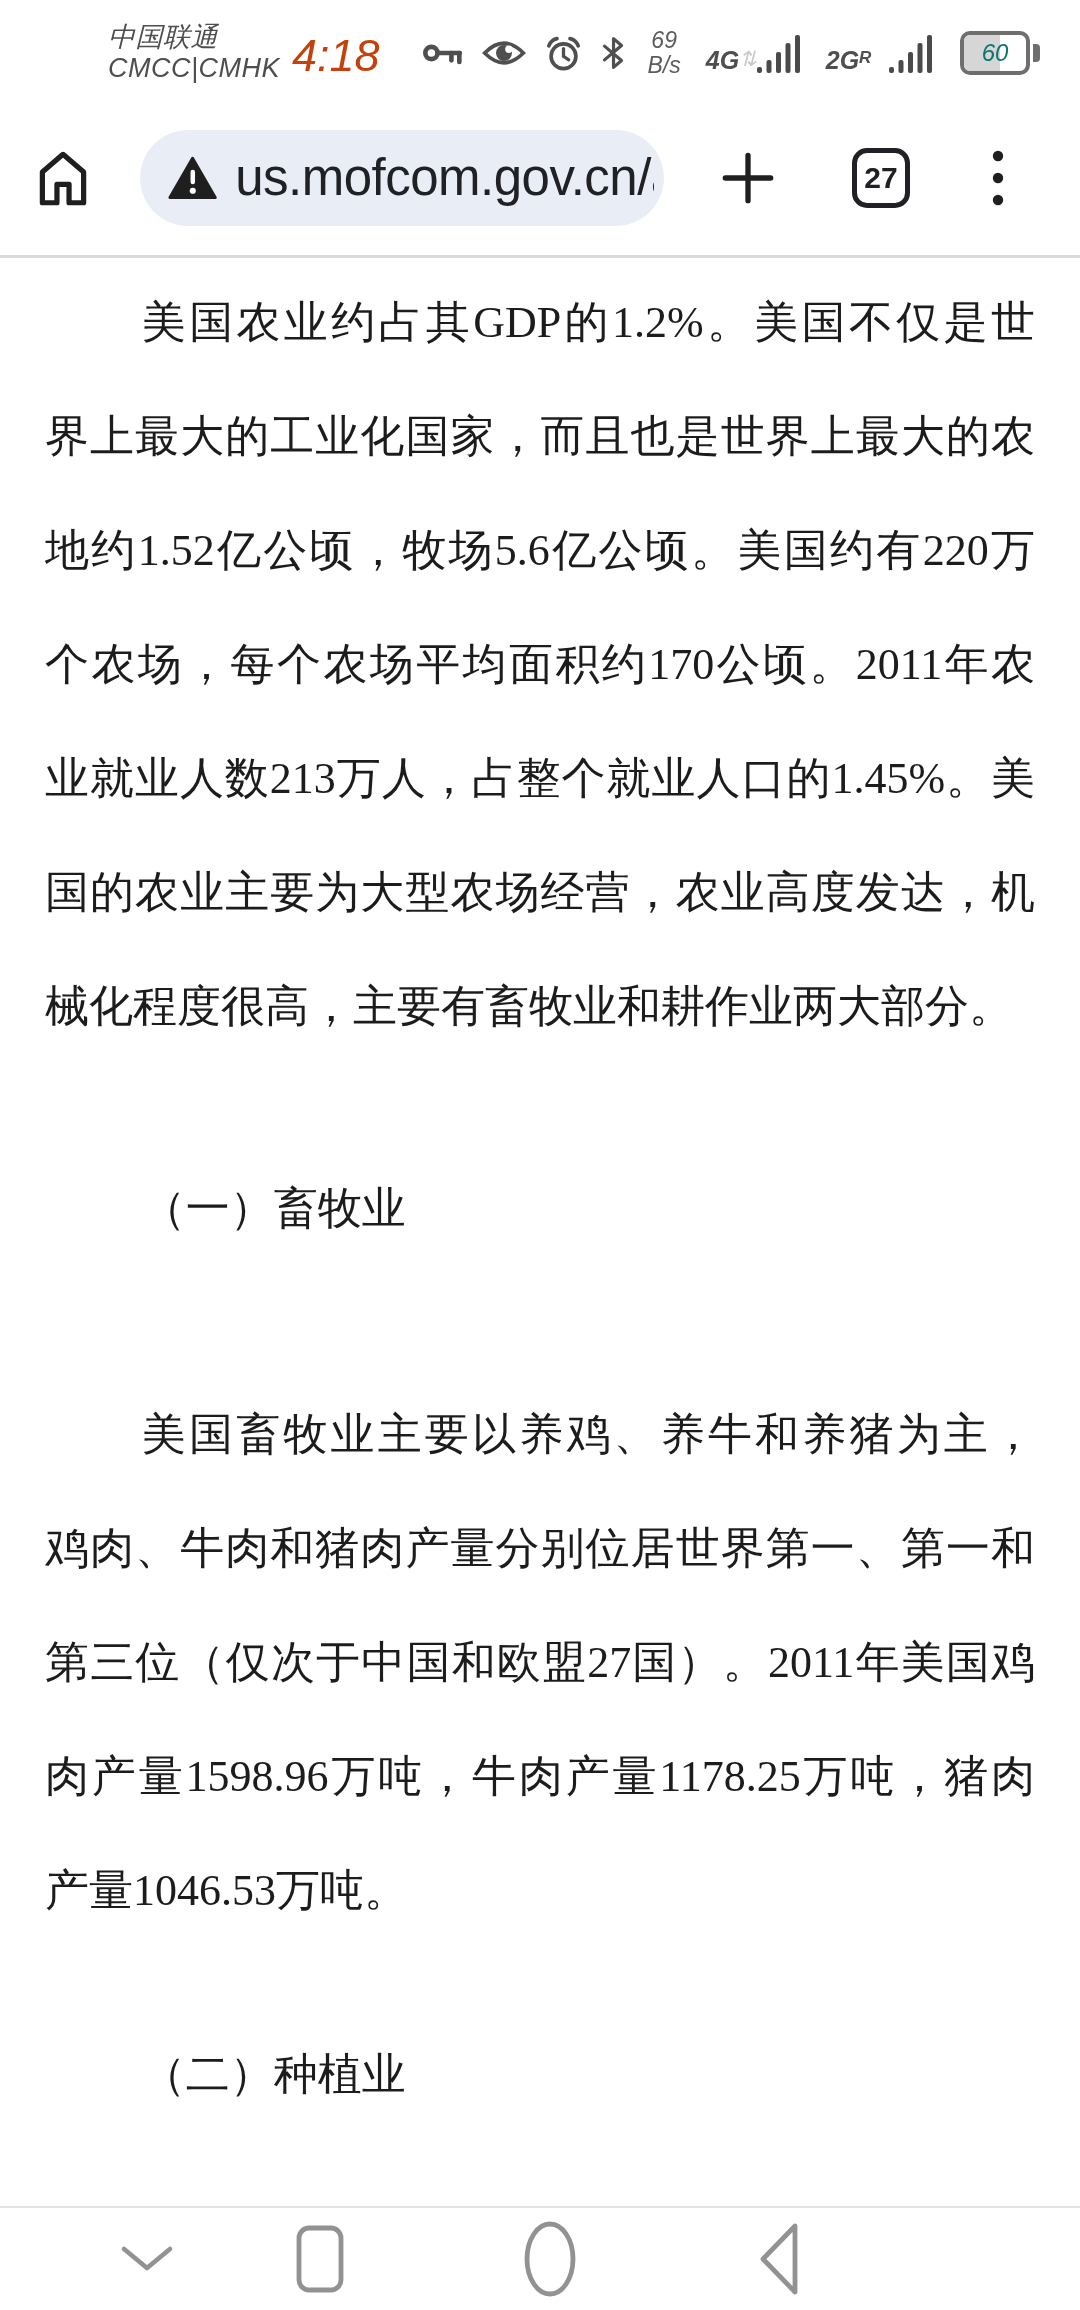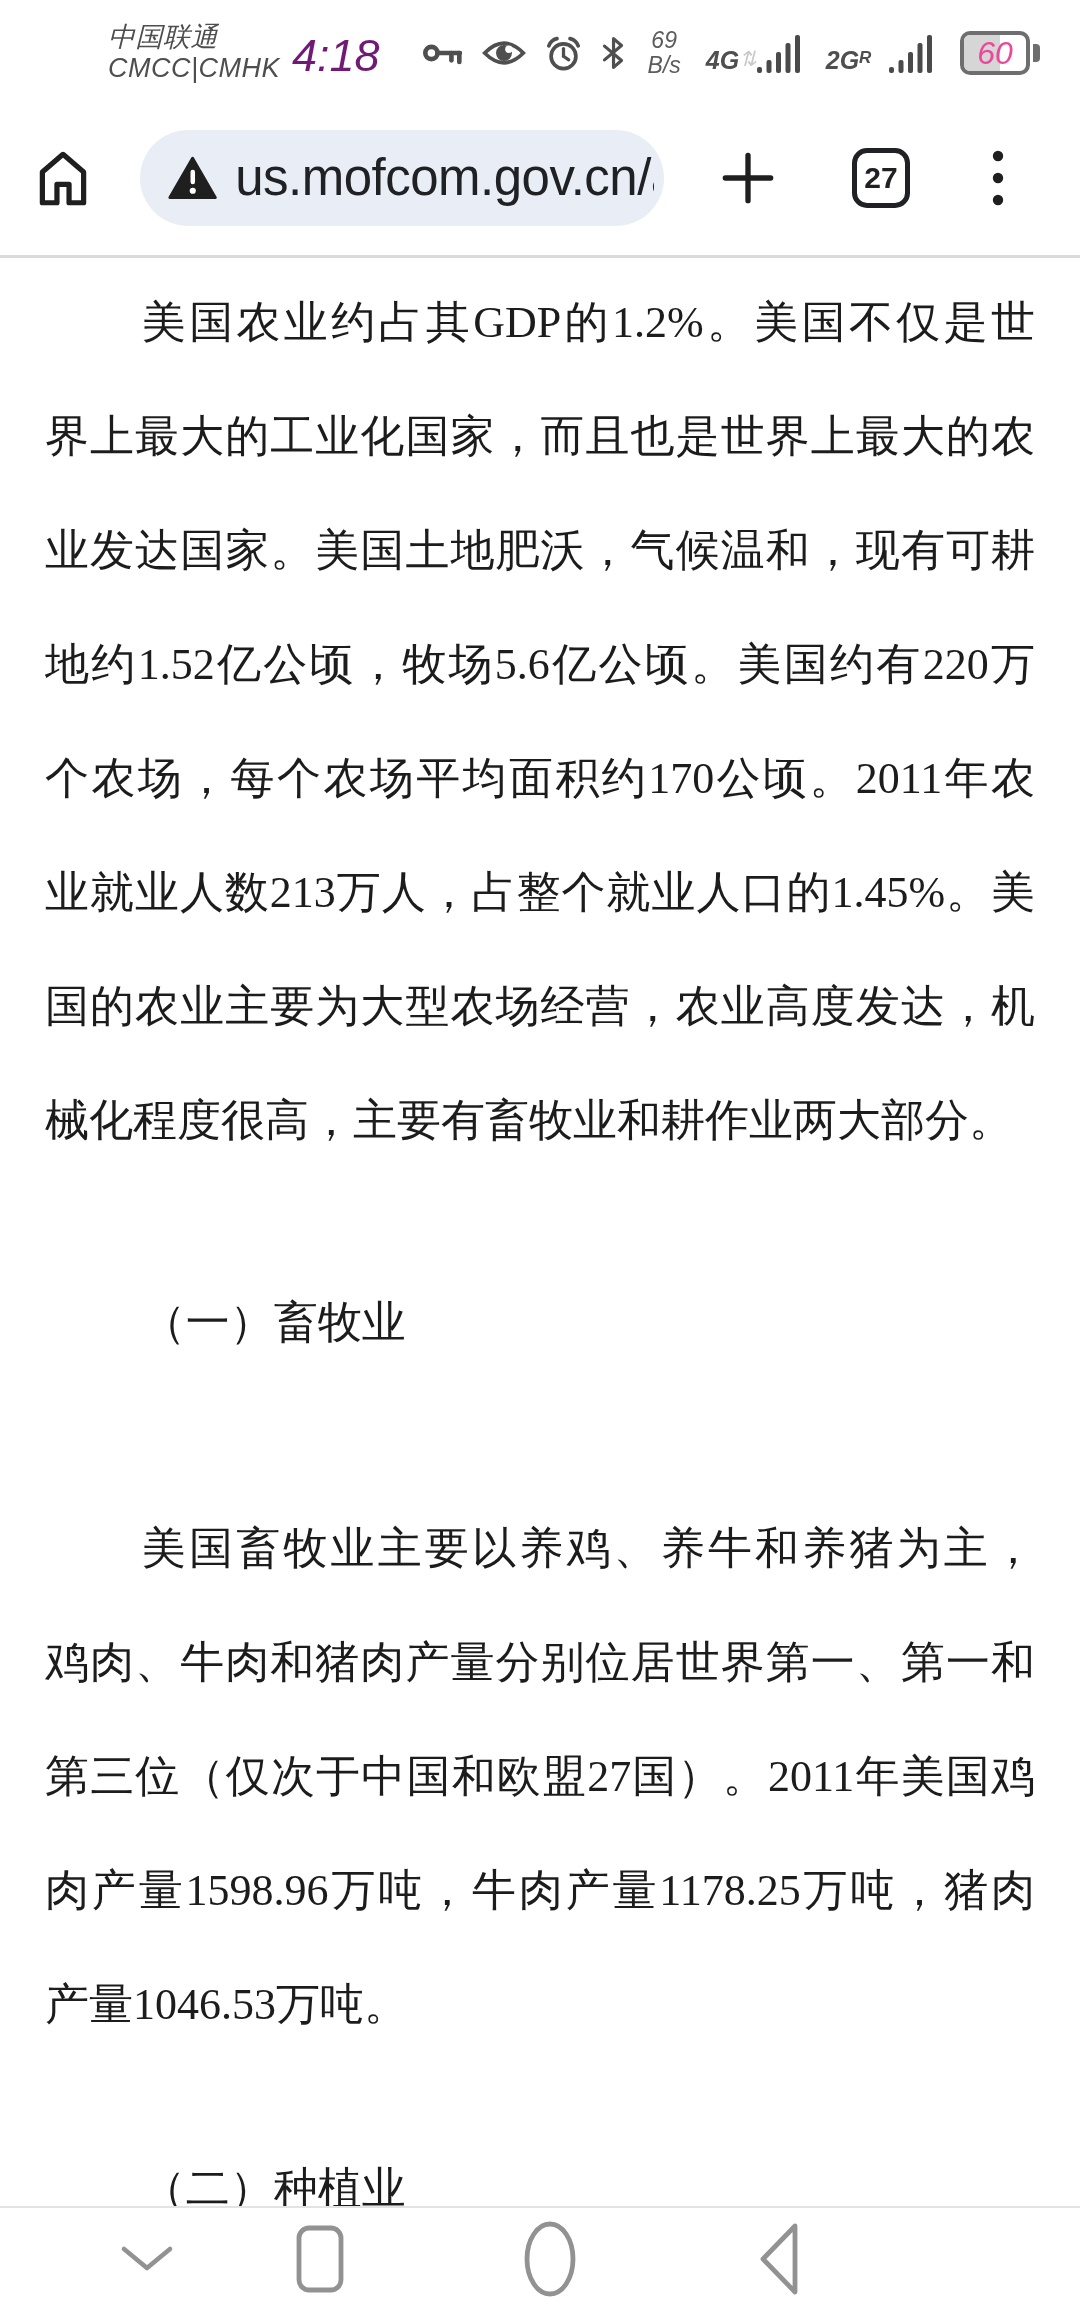--- a/index.html
+++ b/index.html
@@ -7,37 +7,37 @@
     position:relative; width:1080px; height:2310px; background:#ffffff;
     font-family:"Liberation Sans", sans-serif; overflow:hidden;
     margin:0 auto;
   }
   
   .status-bar {
     height:100px; display:flex; align-items:center;
     padding:6px 40px 0 108px; box-sizing:border-box; background:#fff;font-style:italic;
   }
   .carrier { font-size:27px; line-height:31px; color:#4e4e4e; letter-spacing:0.5px; }
-  .time { font-size:45px; color:#701a75; margin-left:12px; margin-top:6px; }
+  .time { font-size:45px; color:#c2410c; margin-left:12px; margin-top:6px; }
   .status-icons { margin-left:auto; display:flex; align-items:center; gap:19px; }
   .sicon { display:flex; align-items:center; }
   .speed { font-size:23px; line-height:25px; color:#5c5c5c; text-align:center; margin-left:4px; }
   .net-cluster { display:flex; align-items:flex-end; margin-left:6px; }
   .net-left { display:flex; align-items:flex-start; margin-right:2px; }
   .net-type { font-size:25px; font-weight:bold; color:#4f4f4f; line-height:25px; }
   .net-sub { font-size:21px; color:#c9c9c9; line-height:21px; letter-spacing:-2px; }
   .net-sub.blank { visibility:hidden; }
   .roam { font-size:17px; color:#4f4f4f; font-weight:bold; vertical-align:6px; }
   .battery { display:flex; align-items:center; margin-left:8px; }
   .batt-body {
     position:relative; width:62px; height:36px; border:4px solid #6e6e6e;
     border-radius:10px; overflow:hidden; display:flex; align-items:center; justify-content:center;
   }
   .batt-fill { position:absolute; left:0; top:0; bottom:0; width:58%; background:#d6d6d6; }
-  .batt-num { position:relative; font-size:32px; color:#ec4899; }
+  .batt-num { position:relative; font-size:24px; color:#0f766e; }
   .batt-nub { width:7px; height:18px; background:#6e6e6e; border-radius:0 4px 4px 0; margin-left:3px; }
   
   .toolbar {
     height:155px; display:flex; align-items:center; background:#fff;
     padding:0 0 0 30px; box-sizing:border-box;
   }
   .home-btn { width:66px; height:66px; flex:0 0 auto; }
   .url-pill {
     margin-left:44px; width:524px; height:96px; background:#e9eef6;
     border-radius:48px; display:flex; align-items:center; padding:0 10px 0 28px;
@@ -190,21 +190,20 @@
       <circle cx="4" cy="15" r="2.6" fill="#1f1f1f"></circle>
       <circle cx="4" cy="26" r="2.6" fill="#1f1f1f"></circle>
     </svg>
   </div>
   <div class="toolbar-divider"></div>
 
   <div class="content">
     <div>
       <div class="tline first full">美国农业约占其GDP的1.2%。美国不仅是世</div>
       <div class="tline full">界上最大的工业化国家，而且也是世界上最大的农</div>
-      <div class="tline full">业发达国家。美国土地肥沃，气候温和，现有可耕</div>
       <div class="tline full">地约1.52亿公顷，牧场5.6亿公顷。美国约有220万</div>
       <div class="tline full">个农场，每个农场平均面积约170公顷。2011年农</div>
       <div class="tline full">业就业人数213万人，占整个就业人口的1.45%。美</div>
       <div class="tline full">国的农业主要为大型农场经营，农业高度发达，机</div>
       <div class="tline">械化程度很高，主要有畜牧业和耕作业两大部分。</div>
     </div>
 
     <div class="heading h1-gap">（一）畜牧业</div>
 
     <div class="p2-gap">

